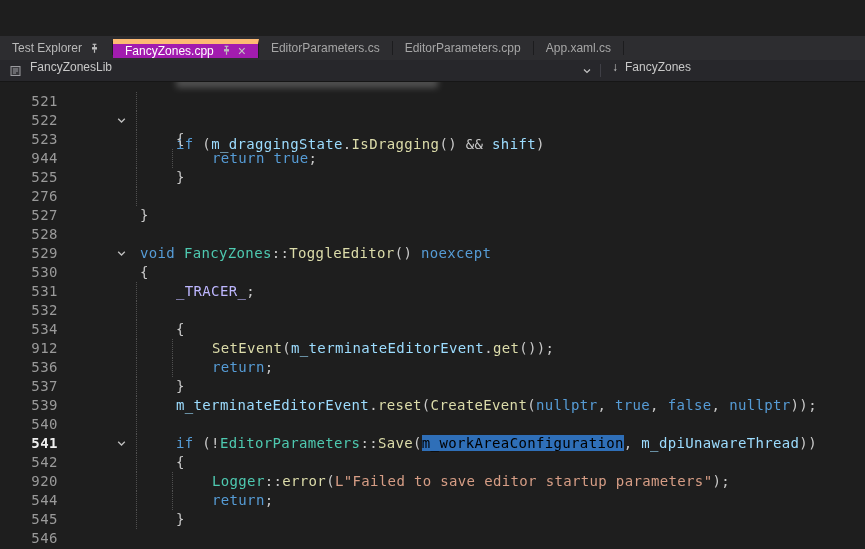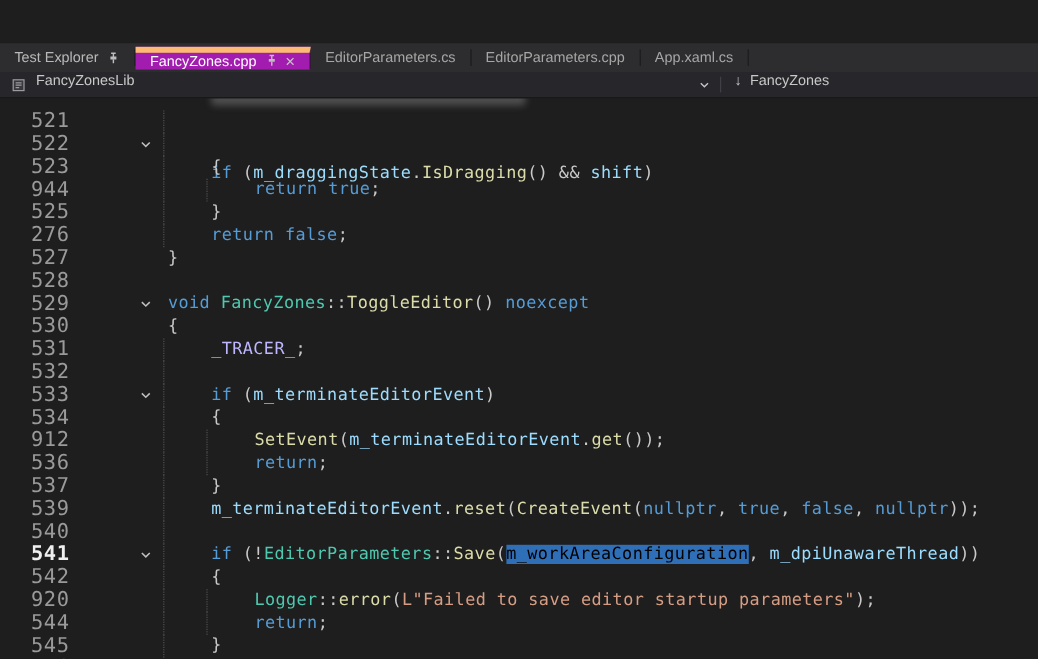--- a/index.html
+++ b/index.html
@@ -33,21 +33,21 @@
   .nav-dd-right{gap:7px;padding-left:11px;}
   .nav-arrow{color:#C5C5C5;font-size:12px;}
   .nav-icon{display:flex;align-items:center;}
 
   
   .editor{position:absolute;top:46px;left:0;right:0;bottom:0;overflow:hidden;background:var(--c-background);}
   .lines{margin-top:-9px;}
   .line{position:relative;height:19px;font-family:"DejaVu Sans Mono", monospace;
         font-size:14px;line-height:19px;}
   .ln{position:absolute;left:0;top:0;width:58px;text-align:right;color:var(--c-line-number);
-      font-size:17px;letter-spacing:0.5px;}
+      font-size:14px;letter-spacing:0.5px;}
   .ln.current{color:#EFEFEF;font-weight:bold;}
   .fold{position:absolute;left:116px;top:4px;width:12px;height:11px;display:flex;align-items:center;}
   .code{position:absolute;left:140px;top:0;white-space:pre;letter-spacing:0.35px;color:var(--c-plain);}
   .guide{position:absolute;top:0;bottom:0;width:0;border-left:1px dotted #505050;}
   .blurred-code{position:absolute;left:176px;top:4px;width:262px;height:11px;background:#808080;
                 opacity:.5;filter:blur(3px);border-radius:3px;}
 
   .tok-plain{color:var(--c-plain);}
   .tok-keyword{color:var(--c-keyword);}
   .tok-type{color:var(--c-type);}
@@ -158,21 +158,20 @@
           <span class="code" style="padding-left: 72px;"><span class="tok-keyword">return</span><span class="tok-plain"> </span><span class="tok-keyword">true</span><span class="tok-plain">;</span></span>
         </div>
         <div class="line">
           <span class="ln">525</span>
           <span class="guide" style="left: 136px;"></span>
           <span class="code" style="padding-left: 36px;"><span class="tok-plain">}</span></span>
         </div>
         <div class="line">
           <span class="ln">276</span>
           <span class="guide" style="left: 136px;"></span>
-          <span class="code" style="padding-left: 36px;"><span class="tok-keyword">return</span><span class="tok-plain"> </span><span class="tok-keyword">false</span><span class="tok-plain">;</span></span>
         </div>
         <div class="line">
           <span class="ln">527</span>
           <span class="code" style="padding-left: 0px;"><span class="tok-plain">}</span></span>
         </div>
         <div class="line">
           <span class="ln">528</span>
           <span class="code" style="padding-left: 0px;"></span>
         </div>
         <div class="line">
@@ -192,30 +191,20 @@
           <span class="ln">531</span>
           <span class="guide" style="left: 136px;"></span>
           <span class="code" style="padding-left: 36px;"><span class="tok-macro">_TRACER_</span><span class="tok-plain">;</span></span>
         </div>
         <div class="line">
           <span class="ln">532</span>
           <span class="guide" style="left: 136px;"></span>
           <span class="code" style="padding-left: 0px;"></span>
         </div>
         <div class="line">
-          <span class="ln">533</span>
-          <span class="guide" style="left: 136px;"></span>
-          <span class="fold">
-            <svg width="11" height="11" viewBox="0 0 11 11">
-              <path d="M2.2 3.8 L5.5 7 L8.8 3.8" fill="none" stroke="#BFBFBF" stroke-width="1.3"></path>
-            </svg>
-          </span>
-          <span class="code" style="padding-left: 36px;"><span class="tok-keyword">if</span><span class="tok-plain"> (</span><span class="tok-field">m_terminateEditorEvent</span><span class="tok-plain">)</span></span>
-        </div>
-        <div class="line">
           <span class="ln">534</span>
           <span class="guide" style="left: 136px;"></span>
           <span class="code" style="padding-left: 36px;"><span class="tok-plain">{</span></span>
         </div>
         <div class="line">
           <span class="ln">912</span>
           <span class="guide" style="left: 136px;"></span>
           <span class="guide" style="left: 172px;"></span>
           <span class="code" style="padding-left: 72px;"><span class="tok-function">SetEvent</span><span class="tok-plain">(</span><span class="tok-field">m_terminateEditorEvent</span><span class="tok-plain">.</span><span class="tok-function">get</span><span class="tok-plain">());</span></span>
         </div>

